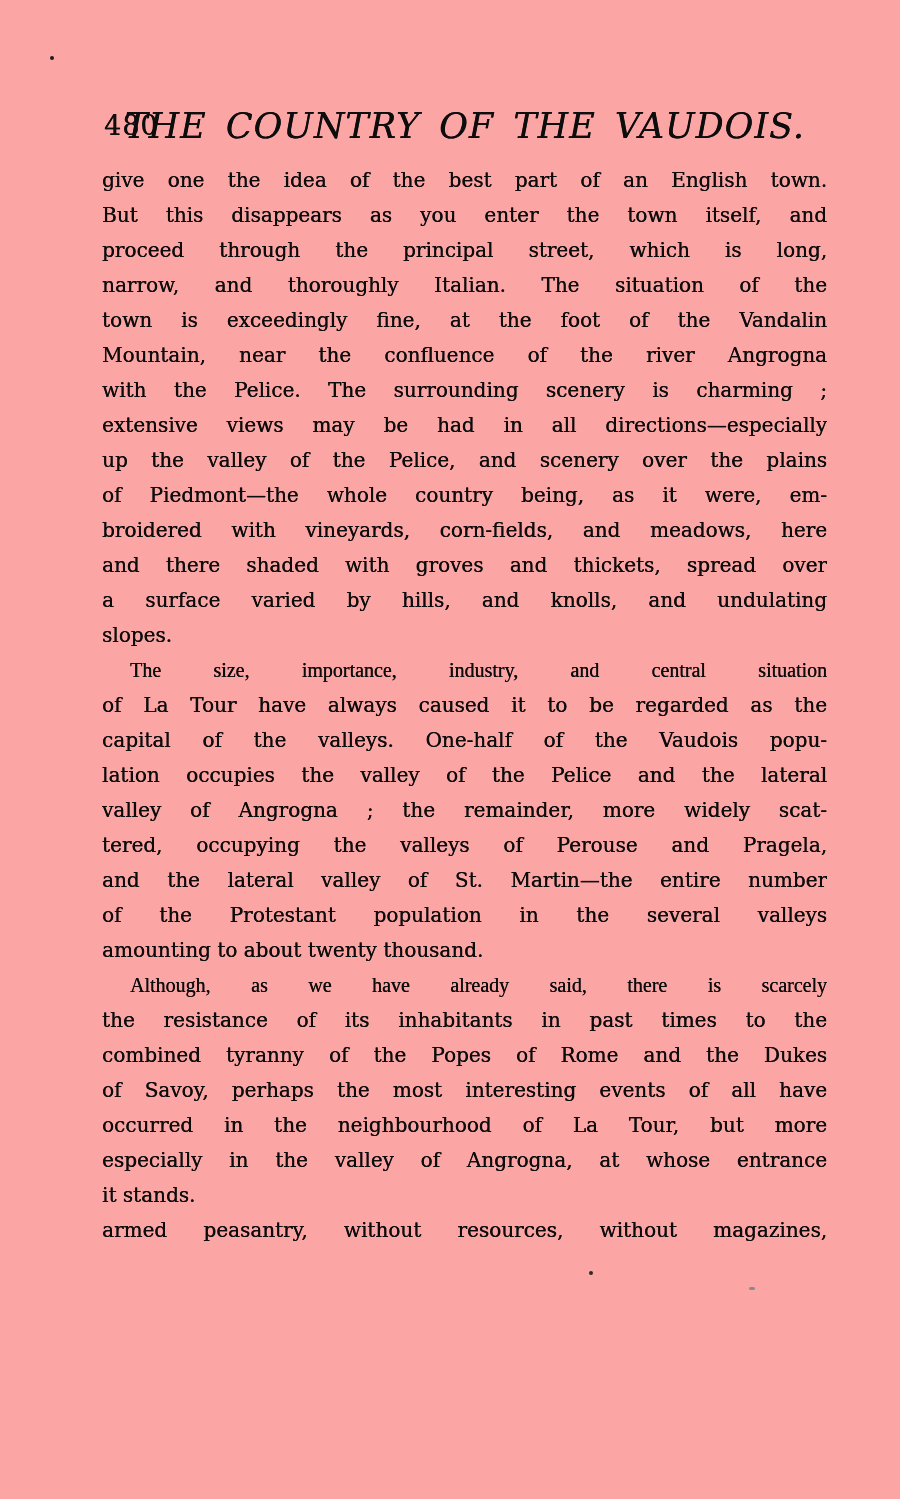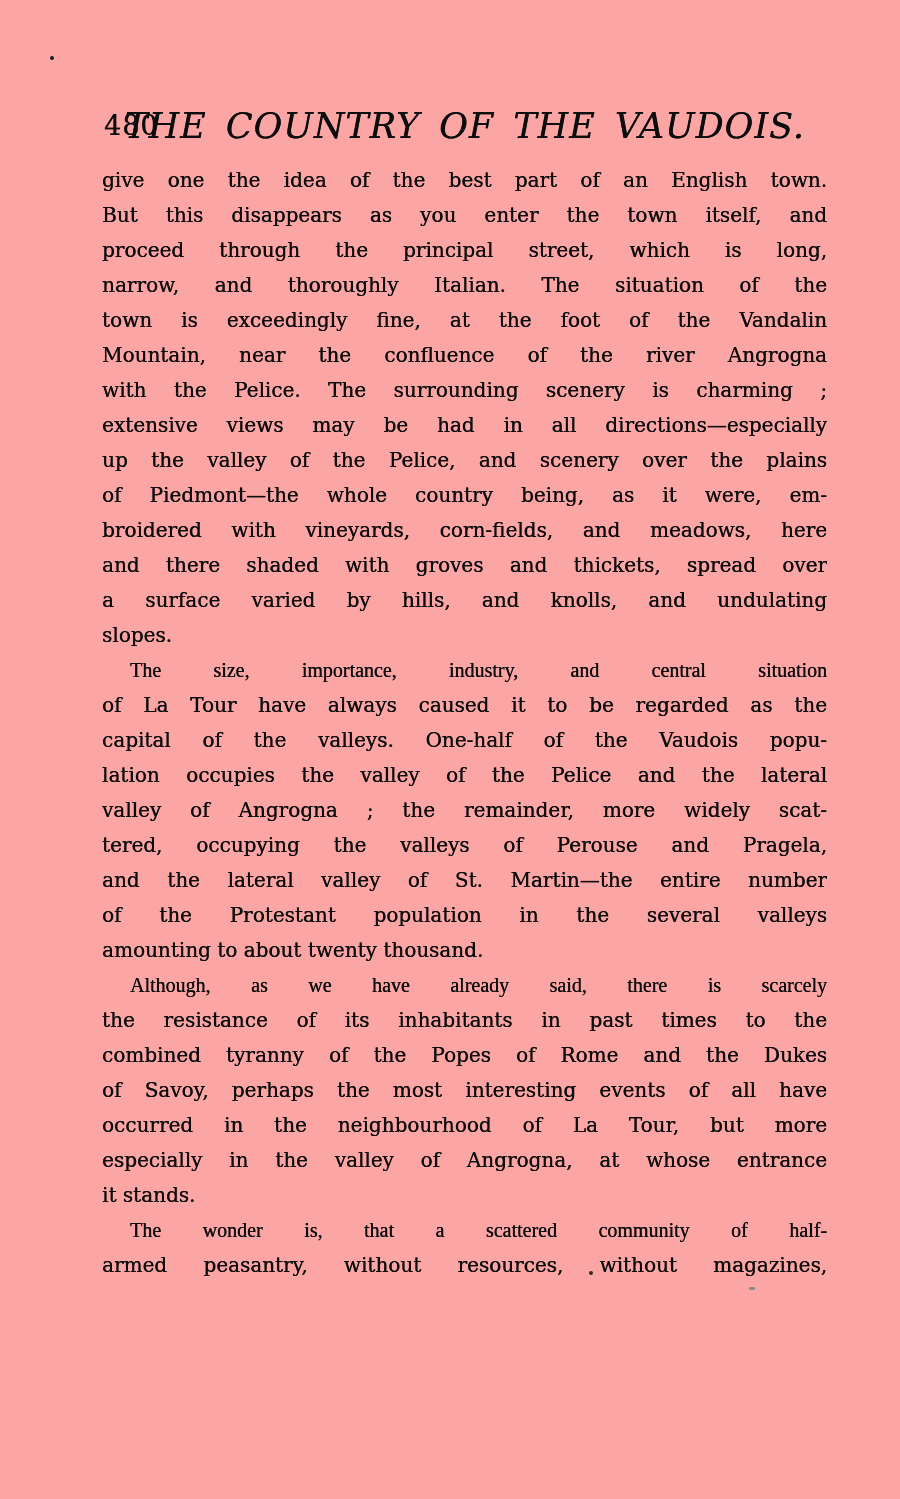--- a/index.html
+++ b/index.html
@@ -97,17 +97,16 @@
     <div class="paragraph">
         <div class="line indent">Although, as we have already said, there is scarcely</div>
         <div class="line">the resistance of its inhabitants in past times to the</div>
         <div class="line">combined tyranny of the Popes of Rome and the Dukes</div>
         <div class="line">of Savoy, perhaps the most interesting events of all have</div>
         <div class="line">occurred in the neighbourhood of La Tour, but more</div>
         <div class="line">especially in the valley of Angrogna, at whose entrance</div>
         <div class="line para-end">it stands.</div>
       </div>
     <div class="paragraph">
-        <div class="line indent">The wonder is, that a scattered community of half-</div>
         <div class="line">armed peasantry, without resources, without magazines,</div>
       </div>
   </div>
 </div>
 
 </body></html>

